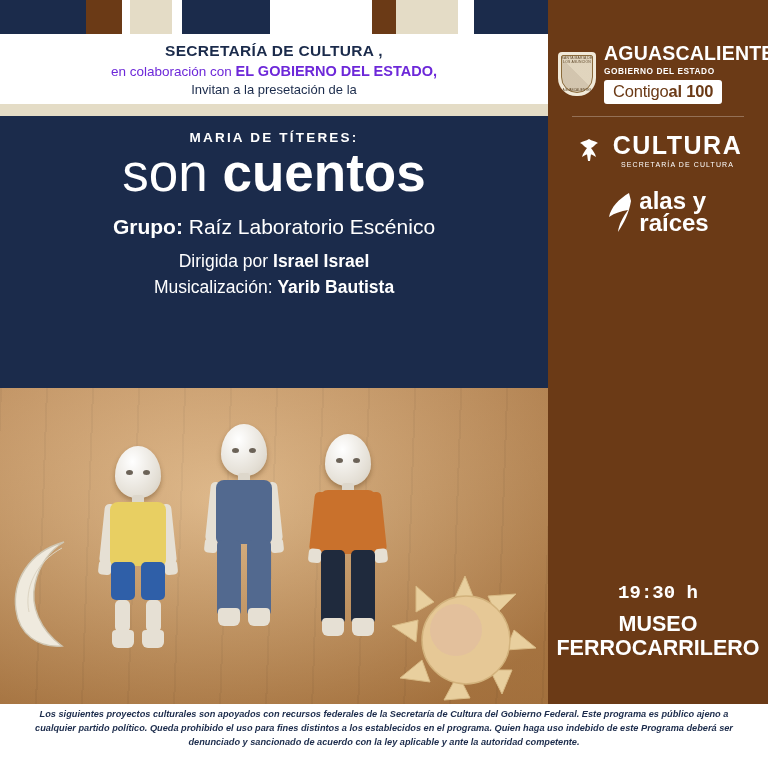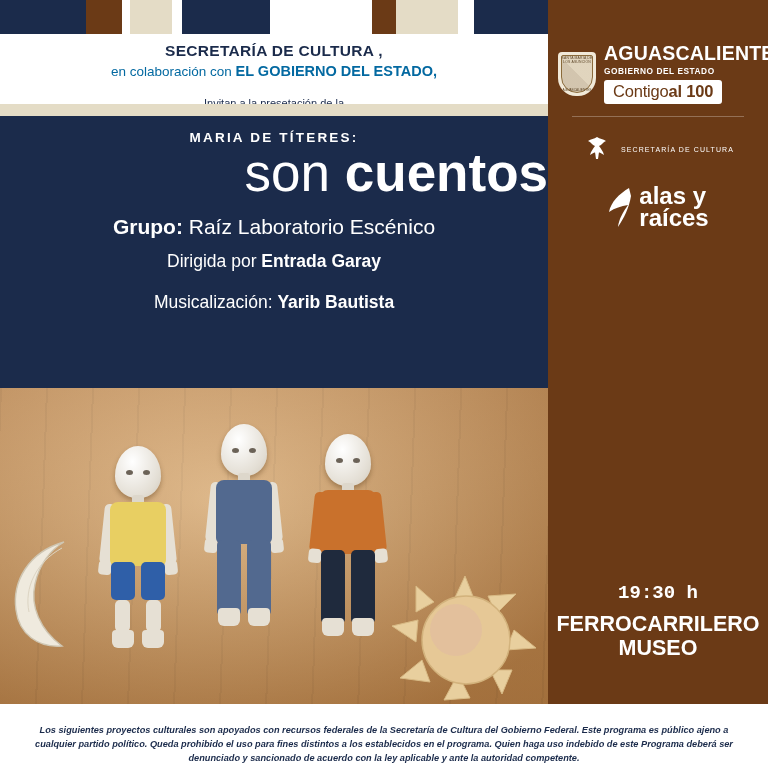--- a/index.html
+++ b/index.html
@@ -35,25 +35,25 @@
     width: 548px; height: 70px;
     background: #ffffff;
     text-align: center;
     padding-top: 8px;
   }
   .intro .l1 {
     font-size: 15.5px; font-weight: bold; color: #1b2b4b;
     letter-spacing: .3px;
   }
   .intro .l2 {
-    font-size: 13.5px; color: #0369a1; margin-top: 3px;
+    font-size: 13.5px; color: #6d28d9; margin-top: 3px;
   }
   .intro .l2 b { font-size: 14.5px; }
   .intro .l3 {
-    font-size: 11px; color: #1b2b4b; margin-top: 18px;
+    font-size: 13px; color: #1b2b4b; margin-top: 3px;
   }
 
   
   .creamband {
     position: absolute; top: 70px; left: 0;
     width: 548px; height: 12px;
     background: #e4dcc6;
   }
 
   
@@ -74,37 +74,36 @@
     margin-top: 14px;
     font-size: 53px;
     line-height: 1.03;
     font-weight: 400;
   }
   .title1 b { font-weight: bold; }
   .title2 {
     font-size: 53px;
     line-height: 1.05;
     font-weight: 400;
-    text-align: right;
   }
   .title2 b { font-weight: bold; }
   .group {
     margin-top: 14px;
     font-size: 21px;
     font-weight: 400;
   }
   .group b { font-weight: bold; }
   .credit {
     margin-top: 12px;
     font-size: 17.5px;
     font-weight: 400;
   }
   .credit b { font-weight: bold; }
   .credit2 {
-    margin-top: 20px;
+    margin-top: 5px;
     font-size: 17.5px;
     font-weight: 400;
   }
   .credit2 b { font-weight: bold; }
 
   
   .photo {
     position: absolute; top: 354px; left: 0;
     width: 548px; height: 316px;
     overflow: hidden;
@@ -279,21 +278,21 @@
   }
   .eventinfo .free { font-size: 15.5px; font-weight: bold; margin-top: 11px; }
 
   
   .footer {
     position: absolute; left: 0; top: 704px;
     width: 768px; height: 66px;
     background: #ffffff;
     color: #1b2b4b;
     text-align: center;
-    padding: 20px 34px 0 34px;
+    padding: 4px 34px 0 34px;
   }
   .footer p {
     font-size: 9.2px;
     font-style: italic;
     font-weight: bold;
     line-height: 1.52;
   }
 </style>
 </head>
 <body>
@@ -329,21 +328,21 @@
 
     <div class="navyblock">
       <div class="kicker">MARIA DE TÍTERES:</div>
       <div class="title2">
         <span>son </span><b>cuentos</b>
       </div>
       <div class="group">
         <b>Grupo:</b><span> Raíz Laboratorio Escénico</span>
       </div>
       <div class="credit">
-        <span>Dirigida por </span><b>Entrada Garay</b>
+        <span>Dirigida por </span><b>Israel Israel</b>
       </div>
       <div class="credit2">
         <span>Musicalización: </span><b>Yarib Bautista</b>
       </div>
     </div>
 
     <div class="photo">
       <div class="floor"></div>
       <div class="floorshade"></div>
 
@@ -453,41 +452,42 @@
       <div class="divider"></div>
 
       <div class="logo-cultura">
         <div class="eagle">
           <svg viewBox="0 0 30 30" width="30" height="30">
             <path d="M15 4 C12 6 9 6 6 8 C9 9 10 12 13 13 C11 16 9 18 8 22 C11 20 13 19 15 19 C17 19 19 20 22 22 C21 18 19 16 17 13 C20 12 21 9 24 8 C21 6 18 6 15 4 Z" fill="#ffffff"></path>
             <path d="M13 19 L17 19 L16 26 L14 26 Z" fill="#ffffff"></path>
           </svg>
         </div>
         <div class="cultura-text">
+          <div class="c1">CULTURA</div>
           <div class="c2">SECRETARÍA DE CULTURA</div>
         </div>
       </div>
 
       <div class="logo-alas">
         <svg class="alas-mark" viewBox="0 0 26 42">
           <path d="M22 2 C12 8 4 16 2 26 C8 22 14 20 21 19 C16 26 12 33 11 41 C17 32 22 22 24 10 Z" fill="#ffffff"></path>
         </svg>
         <div class="alas-text">
           <div>alas y</div>
           <div>raíces</div>
         </div>
       </div>
     </div>
 
 
     <div class="eventinfo">
       <div class="hour">19:30 h</div>
       <div class="venue">
+        <div>MUSEO</div>
         <div>FERROCARRILERO</div>
-        <div>MUSEO</div>
       </div>
     </div>
   </div>
 
   <div class="footer">
     <p>Los siguientes proyectos culturales son apoyados con recursos federales de la Secretaría de Cultura del Gobierno Federal. Este programa es público ajeno a cualquier partido político.  Queda prohibido el uso para fines distintos a los establecidos en el programa. Quien haga uso indebido de este Programa deberá ser denunciado y sancionado de acuerdo con la ley aplicable y ante la autoridad competente.</p>
   </div>
 
 </div>
 

